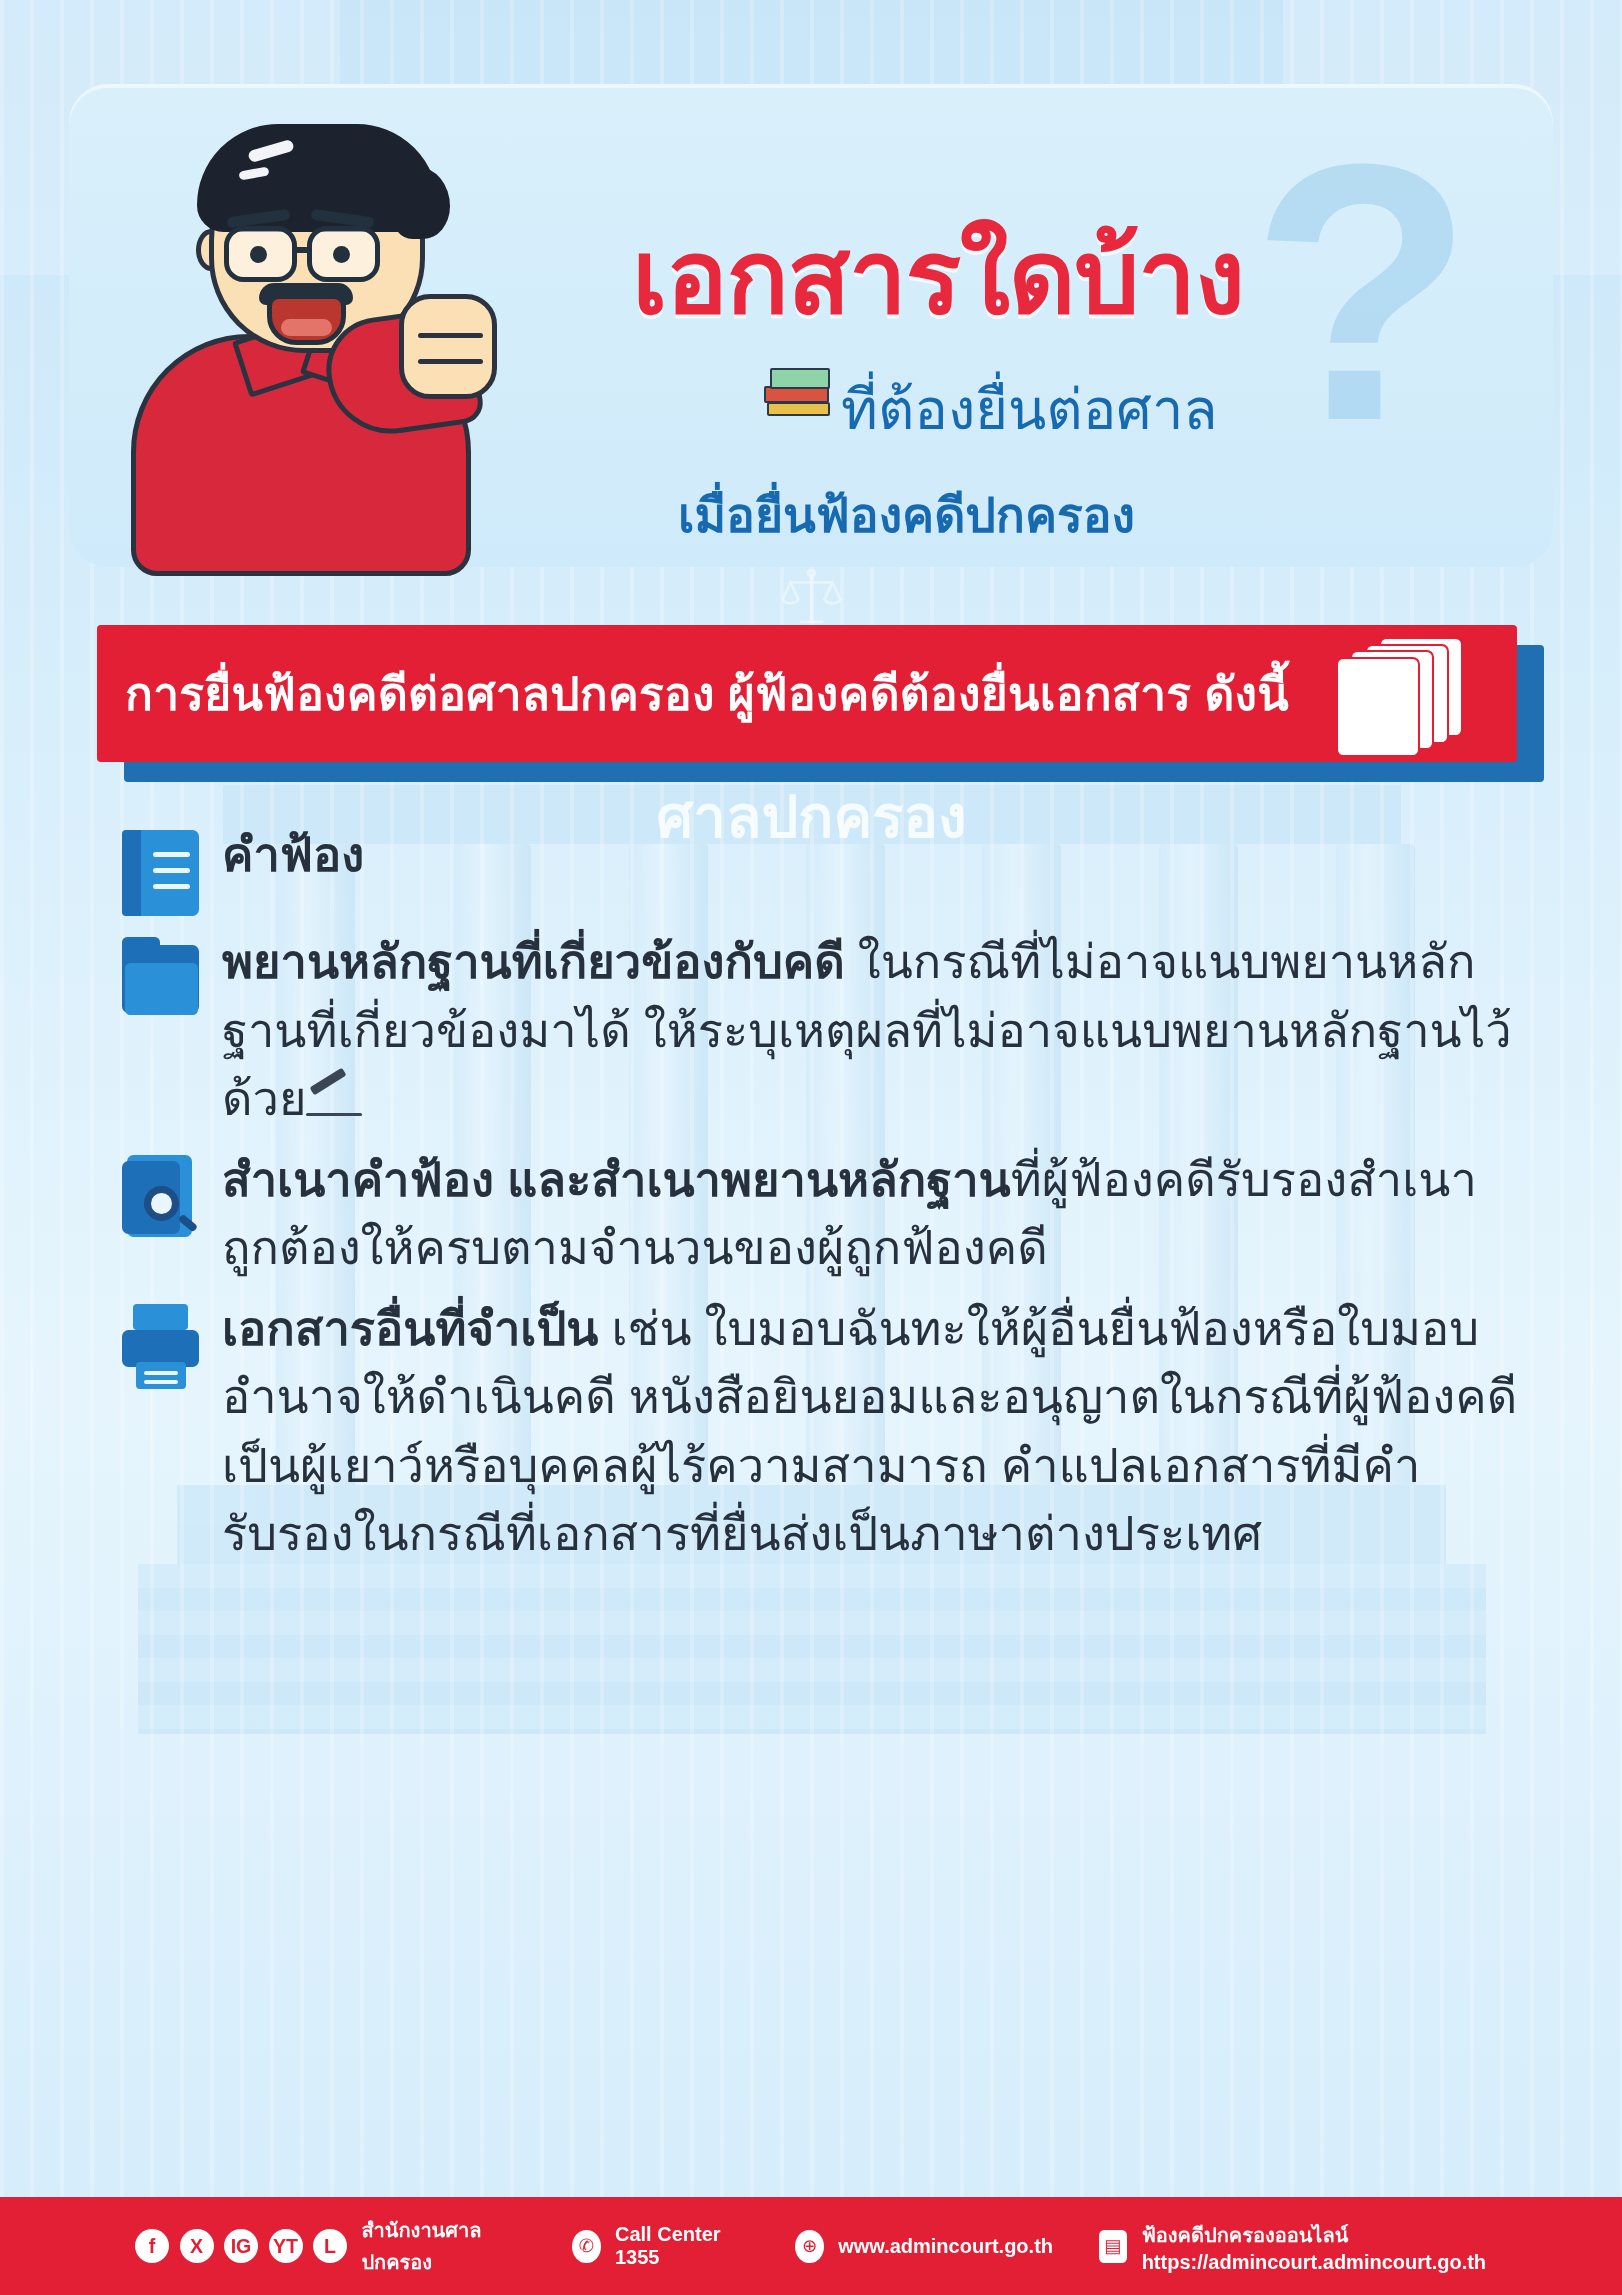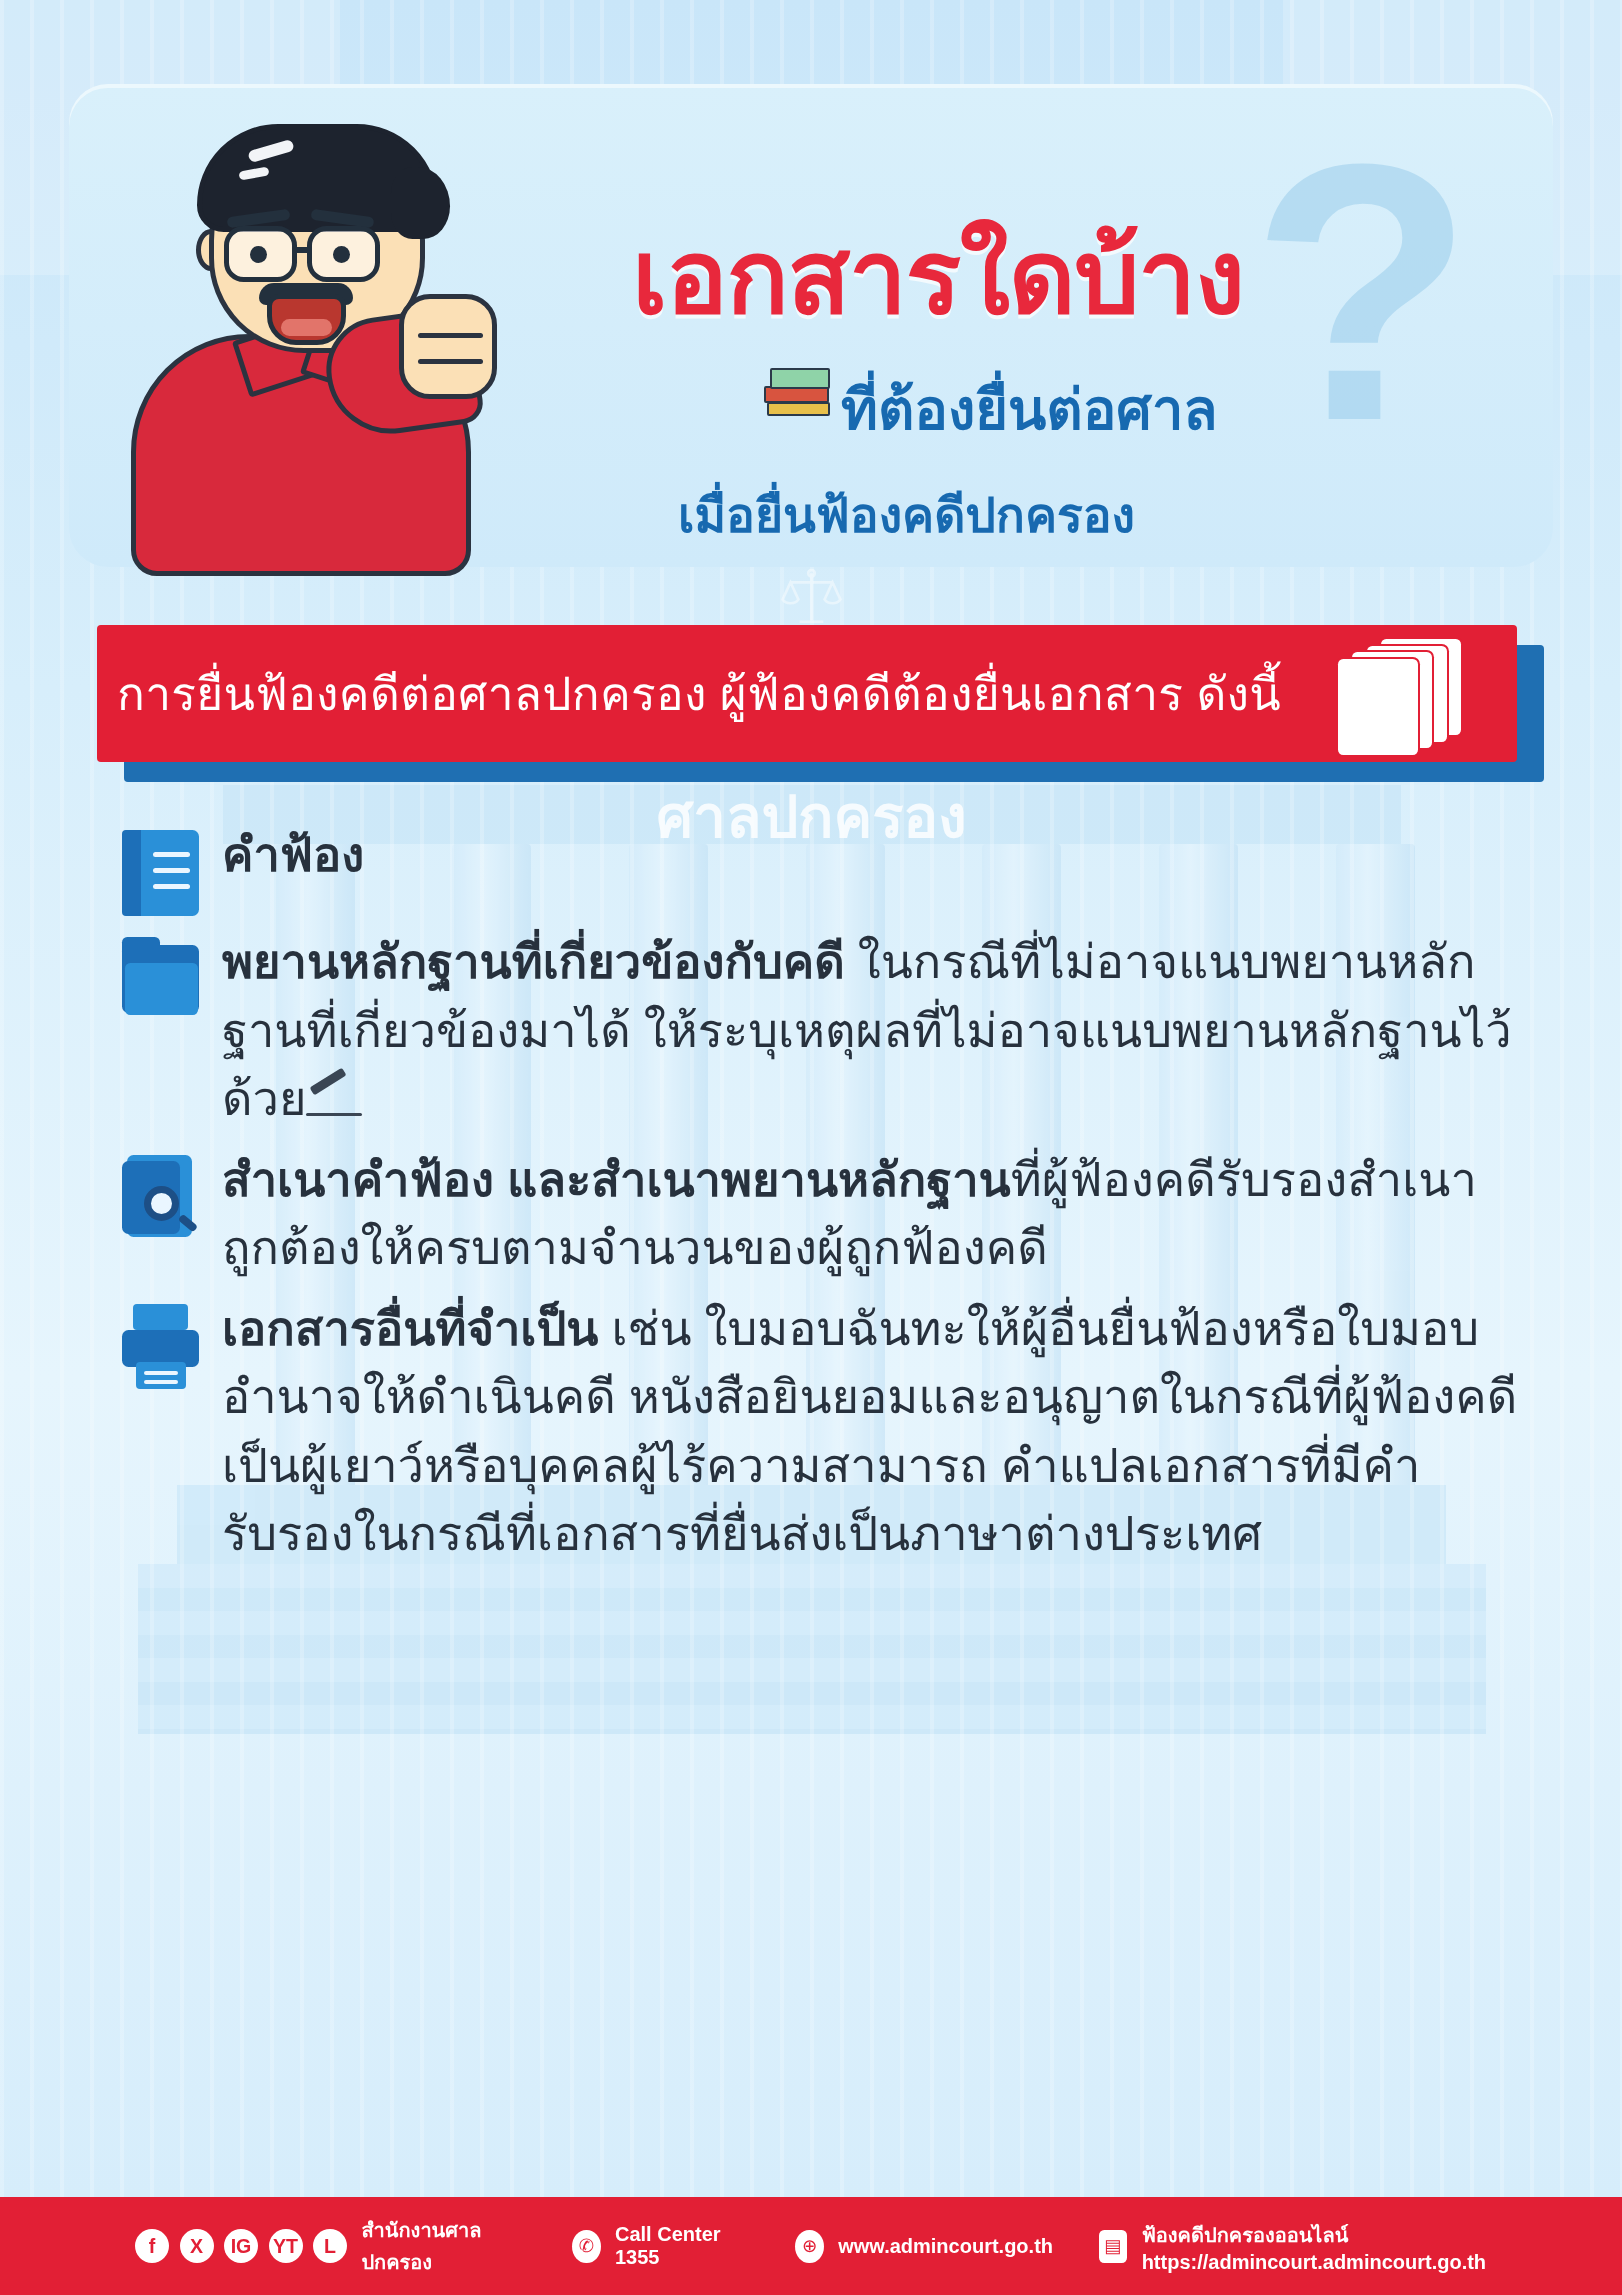--- a/index.html
+++ b/index.html
@@ -76,21 +76,21 @@
 
   .title-1 {
     position: absolute; left: 563px; top: 111px;
     font-size: 103px; font-weight: 800; color: #e8283c;
     letter-spacing: -1.3px;
     text-shadow: 0 3.9px 0 rgba(255,255,255,.7);
     white-space: nowrap;
   }
   .title-2 {
     position: absolute; left: 772px; top: 281px;
-    font-size: 56px; font-weight: 700; color: #1769b0;
+    font-size: 56px; font-weight: 400; color: #1769b0;
     white-space: nowrap;
   }
   .title-3 {
     position: absolute; left: 609px; top: 393px;
     font-size: 48px; font-weight: 800; color: #1769b0;
     white-space: nowrap;
   }
   .book-icon {
     position: absolute; left: 694px; top: 281px;
     width: 72px; height: 79px;
@@ -186,21 +186,21 @@
   .banner-shadow {
     position: absolute; left: 124px; top: 645px; width: 1420px; height: 137px;
     background: #1f6fb2; border-radius: 3.9px;
   }
   .banner {
     position: absolute; left: 97px; top: 625px; width: 1420px; height: 137px;
     background: #e21f35; border-radius: 3.9px;
     display: flex; align-items: center;
   }
   .banner-text {
-    color: #fff; font-size: 46px; font-weight: 400; margin-left: 20px;
+    color: #fff; font-size: 46px; font-weight: 700; margin-left: 28px;
     white-space: nowrap; letter-spacing: 0.3px;
   }
   .banner-docs { position: absolute; right: 56px; top: 14.4px; width: 124px; height: 111px; }
   .banner-docs span {
     position: absolute; width: 80px; height: 96px; background: #fff; border-radius: 5.2px;
     box-shadow: 0 0 0 2px #e21f35;
   }
   .banner-docs span:nth-child(1){ right: 0; top: 0; }
   .banner-docs span:nth-child(2){ right: 14.4px; top: 6.5px; }
   .banner-docs span:nth-child(3){ right: 29px; top: 13px; }

